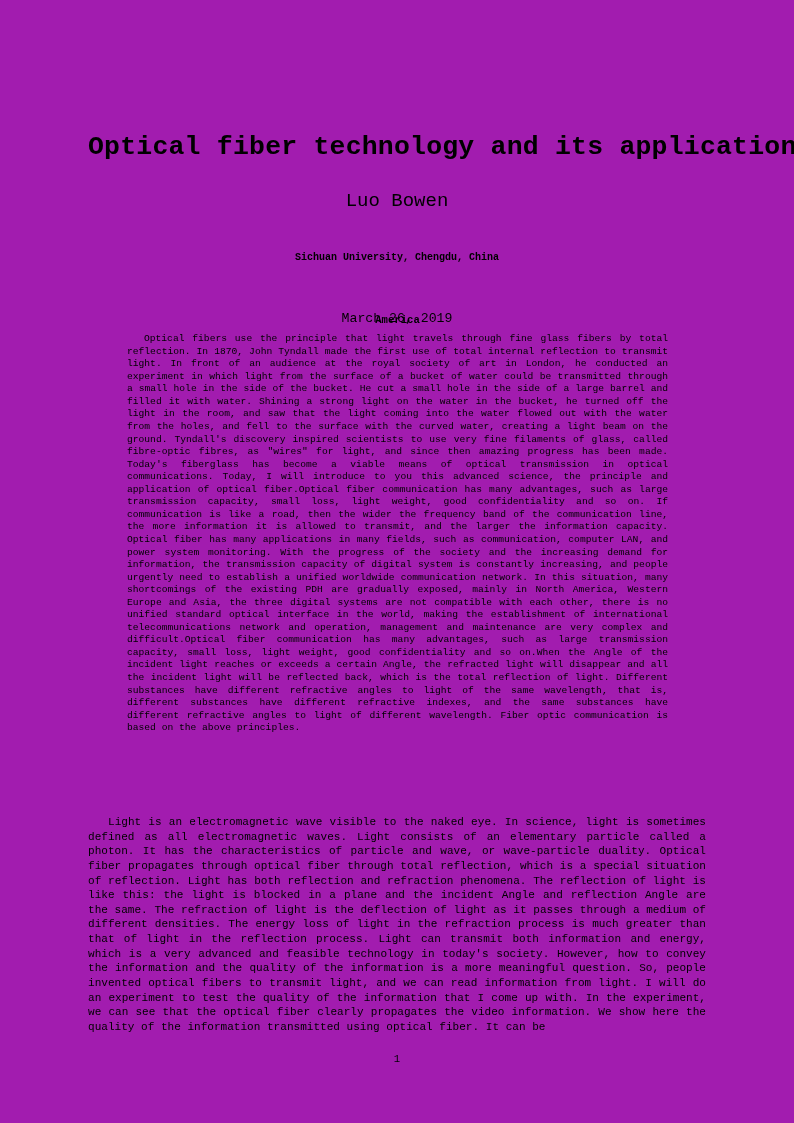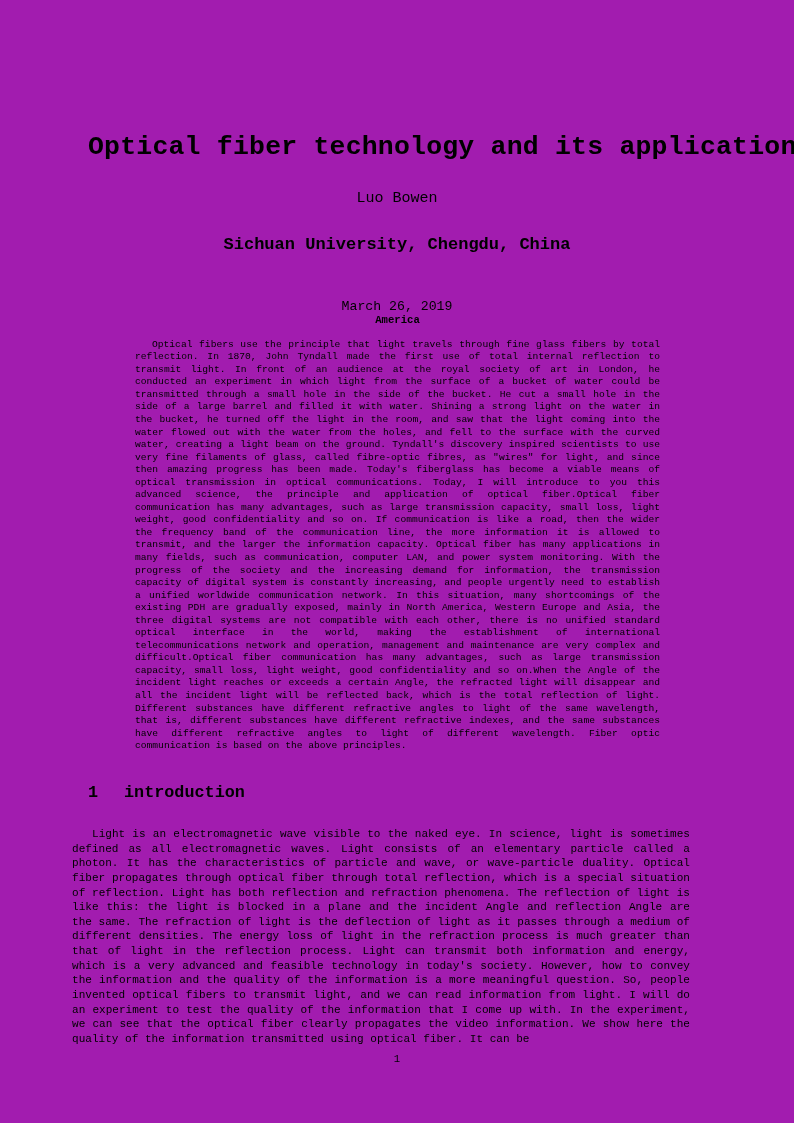--- a/index.html
+++ b/index.html
@@ -28,30 +28,30 @@
   }
   .paper-title {
     font-size: 26.5px;
     font-weight: bold;
     line-height: 1.18;
     letter-spacing: 0.2px;
     margin: 0;
     white-space: nowrap;
   }
   .author {
-    font-size: 15px;
+    font-size: 19px;
     font-weight: normal;
     margin: 0;
     padding-top: 27px;
     line-height: 1.2;
   }
   .affiliation {
-    font-size: 17px;
+    font-size: 10px;
     font-weight: bold;
-    margin: 4px;
+    margin: 16px;
     padding-top: 23px;
     line-height: 1.2;
   }
   .date {
     font-size: 13.2px;
     font-weight: normal;
     margin: 12px;
     padding-top: 31px;
     line-height: 1.2;
   }
@@ -69,21 +69,21 @@
     text-align: center;
     margin: 0 0 6.5px 0;
     line-height: 1.2;
   }
   .abstract-body {
     font-size: 9.65px;
     line-height: 12.55px;
     text-align: justify;
     text-justify: inter-word;
     text-indent: 17px;
-    margin: 12px;
+    margin: 4px;
     hyphens: manual;
   }
 
   
   .section-heading {
     position: absolute;
     left: 88px;
     top: 783px;
     width: 618px;
     font-size: 16.8px;
@@ -91,24 +91,23 @@
     line-height: 1.2;
     margin: 0;
   }
   .section-heading .num {
     display: inline-block;
     min-width: 36px;
   }
 
   .body-wrap {
     position: absolute;
-    left: 72px;
+    left: 88px;
     top: 815px;
     width: 618px;
-    margin-top: 12px;
   }
   .body-par {
     font-size: 11.05px;
     line-height: 14.62px;
     text-align: justify;
     text-justify: inter-word;
     text-indent: 20px;
     margin: 0;
     hyphens: manual;
   }
@@ -134,23 +133,20 @@
     <p class="author">Luo Bowen</p>
     <p class="affiliation">Sichuan University, Chengdu, China</p>
     <p class="date">March 26, 2019</p>
   </div>
 
   <div class="abstract-wrap">
     <div class="abstract-heading">America</div>
     <p class="abstract-body">Optical fibers use the principle that light travels through fine glass fibers by total reflection. In 1870, John Tyndall made the first use of total internal reflection to transmit light. In front of an audience at the royal society of art in London, he conducted an experiment in which light from the surface of a bucket of water could be transmitted through a small hole in the side of the bucket. He cut a small hole in the side of a large barrel and filled it with water. Shining a strong light on the water in the bucket, he turned off the light in the room, and saw that the light coming into the water flowed out with the water from the holes, and fell to the surface with the curved water, creating a light beam on the ground. Tyndall's discovery inspired scientists to use very fine filaments of glass, called fibre-optic fibres, as "wires" for light, and since then amazing progress has been made. Today's fiberglass has become a viable means of optical transmission in optical communications. Today, I will introduce to you this advanced science, the principle and application of optical fiber.Optical fiber communication has many advantages, such as large transmission capacity, small loss, light weight, good confidentiality and so on. If communication is like a road, then the wider the frequency band of the communication line, the more information it is allowed to transmit, and the larger the information capacity. Optical fiber has many applications in many fields, such as communication, computer LAN, and power system monitoring. With the progress of the society and the increasing demand for information, the transmission capacity of digital system is constantly increasing, and people urgently need to establish a unified worldwide communication network. In this situation, many shortcomings of the existing PDH are gradually exposed, mainly in North America, Western Europe and Asia, the three digital systems are not compatible with each other, there is no unified standard optical interface in the world, making the establishment of international telecommunications network and operation, management and maintenance are very complex and difficult.Optical fiber communication has many advantages, such as large transmission capacity, small loss, light weight, good confidentiality and so on.When the Angle of the incident light reaches or exceeds a certain Angle, the refracted light will disappear and all the incident light will be reflected back, which is the total reflection of light. Different substances have different refractive angles to light of the same wavelength, that is, different substances have different refractive indexes, and the same substances have different refractive angles to light of different wavelength. Fiber optic communication is based on the above principles.</p>
   </div>
 
-  <h2 class="section-heading">
-    <span class="num">1</span><span>introduction</span>
-  </h2>
 
   <div class="body-wrap">
     <p class="body-par">Light is an electromagnetic wave visible to the naked eye. In science, light is sometimes defined as all electromagnetic waves. Light consists of an elementary particle called a photon. It has the characteristics of particle and wave, or wave-particle duality. Optical fiber propagates through optical fiber through total reflection, which is a special situation of reflection. Light has both reflection and refraction phenomena. The reflection of light is like this: the light is blocked in a plane and the incident Angle and reflection Angle are the same. The refraction of light is the deflection of light as it passes through a medium of different densities. The energy loss of light in the refraction process is much greater than that of light in the reflection process. Light can transmit both information and energy, which is a very advanced and feasible technology in today's society. However, how to convey the information and the quality of the information is a more meaningful question. So, people invented optical fibers to transmit light, and we can read information from light. I will do an experiment to test the quality of the information that I come up with. In the experiment, we can see that the optical fiber clearly propagates the video information. We show here the quality of the information transmitted using optical fiber. It can be</p>
   </div>
 
   <div class="folio">1</div>
 
 </div>
 
 </body></html>

